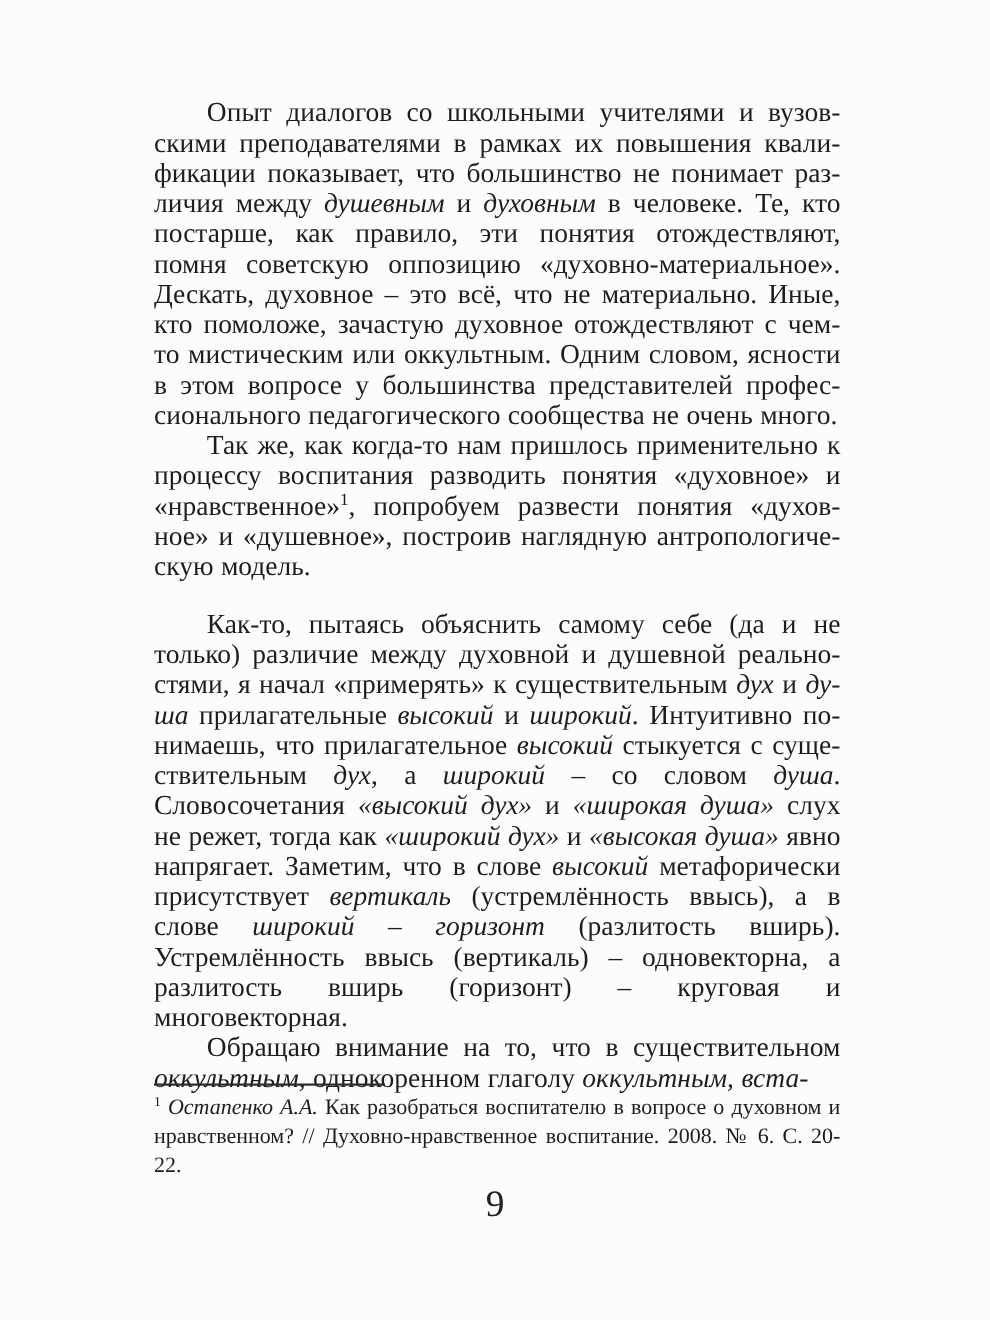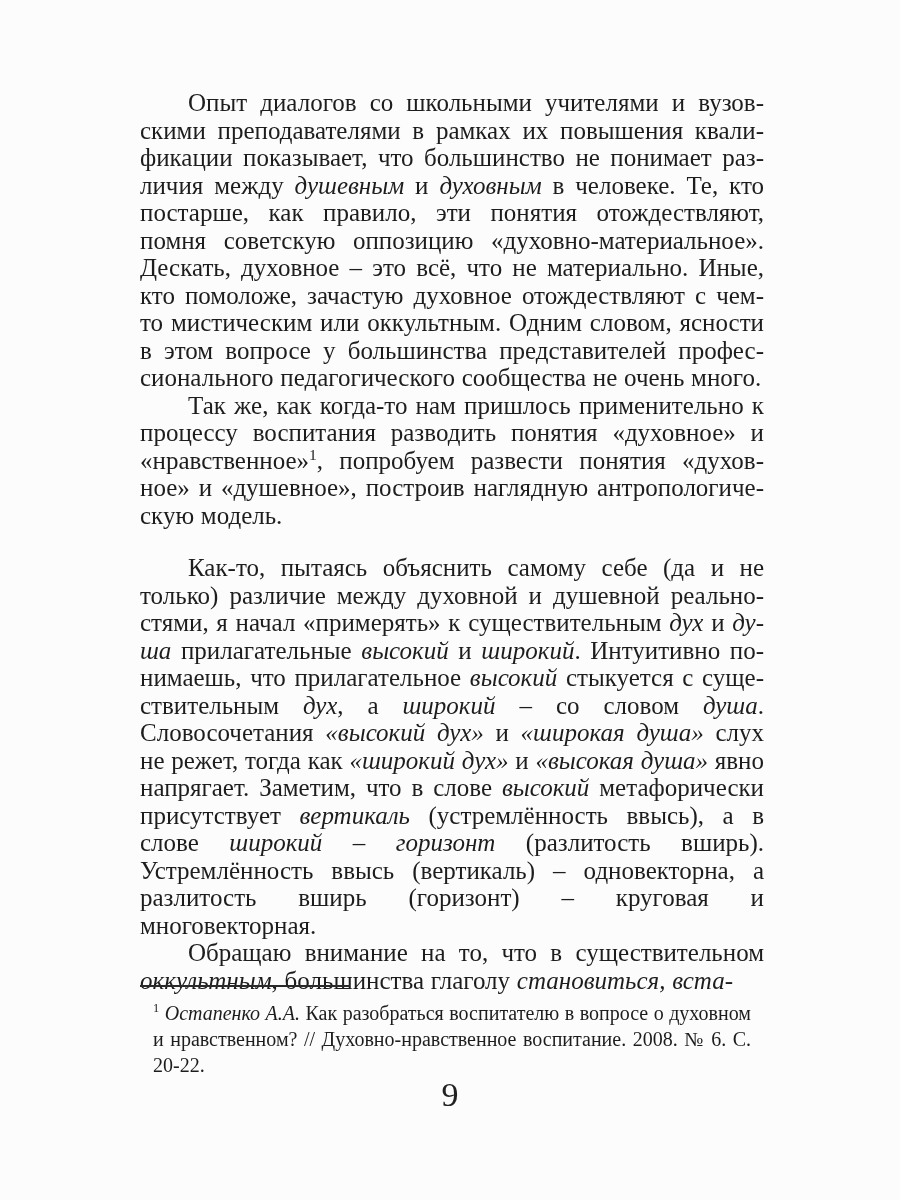--- a/index.html
+++ b/index.html
@@ -49,21 +49,21 @@
     top: 985px;
     width: 624px;
   }
   .footnote-rule {
     width: 210px;
     height: 0;
     border-top: 2px solid #2a2a2a;
     margin-bottom: 7px;
   }
   .footnote {
-    margin: 13px;
+    margin: 0;
     font-size: 20px;
     line-height: 26px;
     text-align: justify;
     hyphens: manual;
     -webkit-hyphens: manual;
   }
   .page-number {
     position: absolute;
     left: 0;
     right: 0;
@@ -76,21 +76,21 @@
 </style>
 </head>
 <body>
 
 <div class="page">
 
   <div class="text-block">
     <p class="para"><span>Опыт диалогов со школьными учителями и вузов­скими преподавателями в рамках их повышения квали­фикации показывает, что большинство не понимает раз­личия между </span><i>душевным</i><span> и </span><i>духовным</i><span> в человеке. Те, кто постарше, как правило, эти понятия отождествляют, помня советскую оппозицию «духовно-материальное». Дескать, духовное – это всё, что не материально. Иные, кто помоложе, зачастую духовное отождествляют с чем-то мистическим или оккультным. Одним словом, ясности в этом вопросе у большинства представителей профес­сионального педагогического сообщества не очень много.</span></p>
     <p class="para"><span>Так же, как когда-то нам пришлось применительно к процессу воспитания разводить понятия «духовное» и «нравственное»</span><sup>1</sup><span>, попробуем развести понятия «духов­ное» и «душевное», построив наглядную антропологиче­скую модель.</span></p>
     <p class="para para-gap"><span>Как-то, пытаясь объяснить самому себе (да и не только) различие между духовной и душевной реально­стями, я начал «примерять» к существительным </span><i>дух</i><span> и </span><i>ду­ша</i><span> прилагательные </span><i>высокий</i><span> и </span><i>широкий</i><span>. Интуитивно по­нимаешь, что прилагательное </span><i>высокий</i><span> стыкуется с суще­ствительным </span><i>дух</i><span>, а </span><i>широкий</i><span> – со словом </span><i>душа</i><span>. Словосоче­тания </span><i>«высокий дух»</i><span> и </span><i>«широкая душа»</i><span> слух не режет, то­гда как </span><i>«широкий дух»</i><span> и </span><i>«высокая душа»</i><span> явно напрягает. Заметим, что в слове </span><i>высокий</i><span> метафорически присутст­вует </span><i>вертикаль</i><span> (устремлённость ввысь), а в слове </span><i>широ­кий</i><span> – </span><i>горизонт</i><span> (разлитость вширь). Устремлённость ввысь (вертикаль) – одновекторна, а разлитость вширь (горизонт) – круговая и многовекторная.</span></p>
-    <p class="para"><span>Обращаю внимание на то, что в существительном </span><i>оккультным</i><span>, большинства глаголу </span><i>становиться, вста-</i></p>
+    <p class="para"><span>Обращаю внимание на то, что в существительном </span><i>оккультным</i><span>, однокоренном глаголу </span><i>оккультным, вста-</i></p>
   </div>
 
   <div class="footnote-block">
     <div class="footnote-rule"></div>
     <p class="footnote"><sup>1</sup><span> </span><i>Остапенко А.А.</i><span> Как разобраться воспитателю в вопросе о духовном и нрав­ственном? // Духовно-нравственное воспитание. 2008. № 6. С. 20-22.</span></p>
   </div>
 
   <div class="page-number">9</div>
 
 </div>

